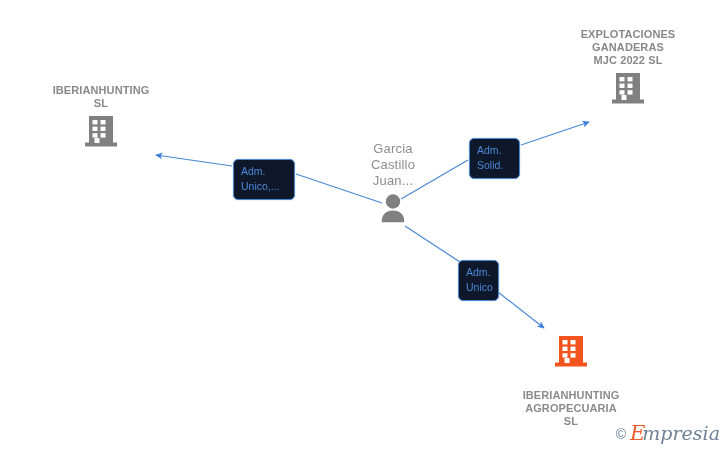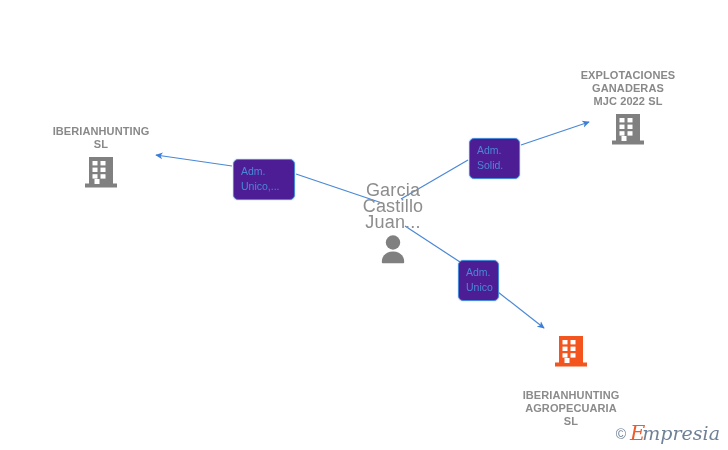--- a/index.html
+++ b/index.html
@@ -34,44 +34,43 @@
     align-items: center;
     text-align: center;
     line-height: 13px;
   }
   .node-label {
     font-size: 11px;
     font-weight: bold;
     color: #898989;
     letter-spacing: 0.1px;
     white-space: pre-line;
-    margin-top: 41px;
   }
   .node-label.person {
     font-weight: normal;
-    font-size: 18px;
+    font-size: 13px;
     line-height: 16px;
     color: #8d8d8d;
     letter-spacing: 0.2px;
   }
   .node-icon {
     display: block;
   }
 
   
   .node.label-top .node-icon { margin-top: 4px; }
   .node.label-bottom .node-label { margin-top: 20px; }
 
   
   .chip {
     position: absolute;
     box-sizing: border-box;
     border: 1px solid #4a88d6;
     border-radius: 5px;
-    background: #4c1d95;
+    background: #0f172a;
     color: #4a88d6;
     font-size: 10.5px;
     line-height: 15px;
     padding: 4px 7px 5px 7px;
     text-align: left;
     white-space: pre-line;
     box-shadow: 0 0 0 1px rgba(74,136,214,0.10);
   }
 
   

